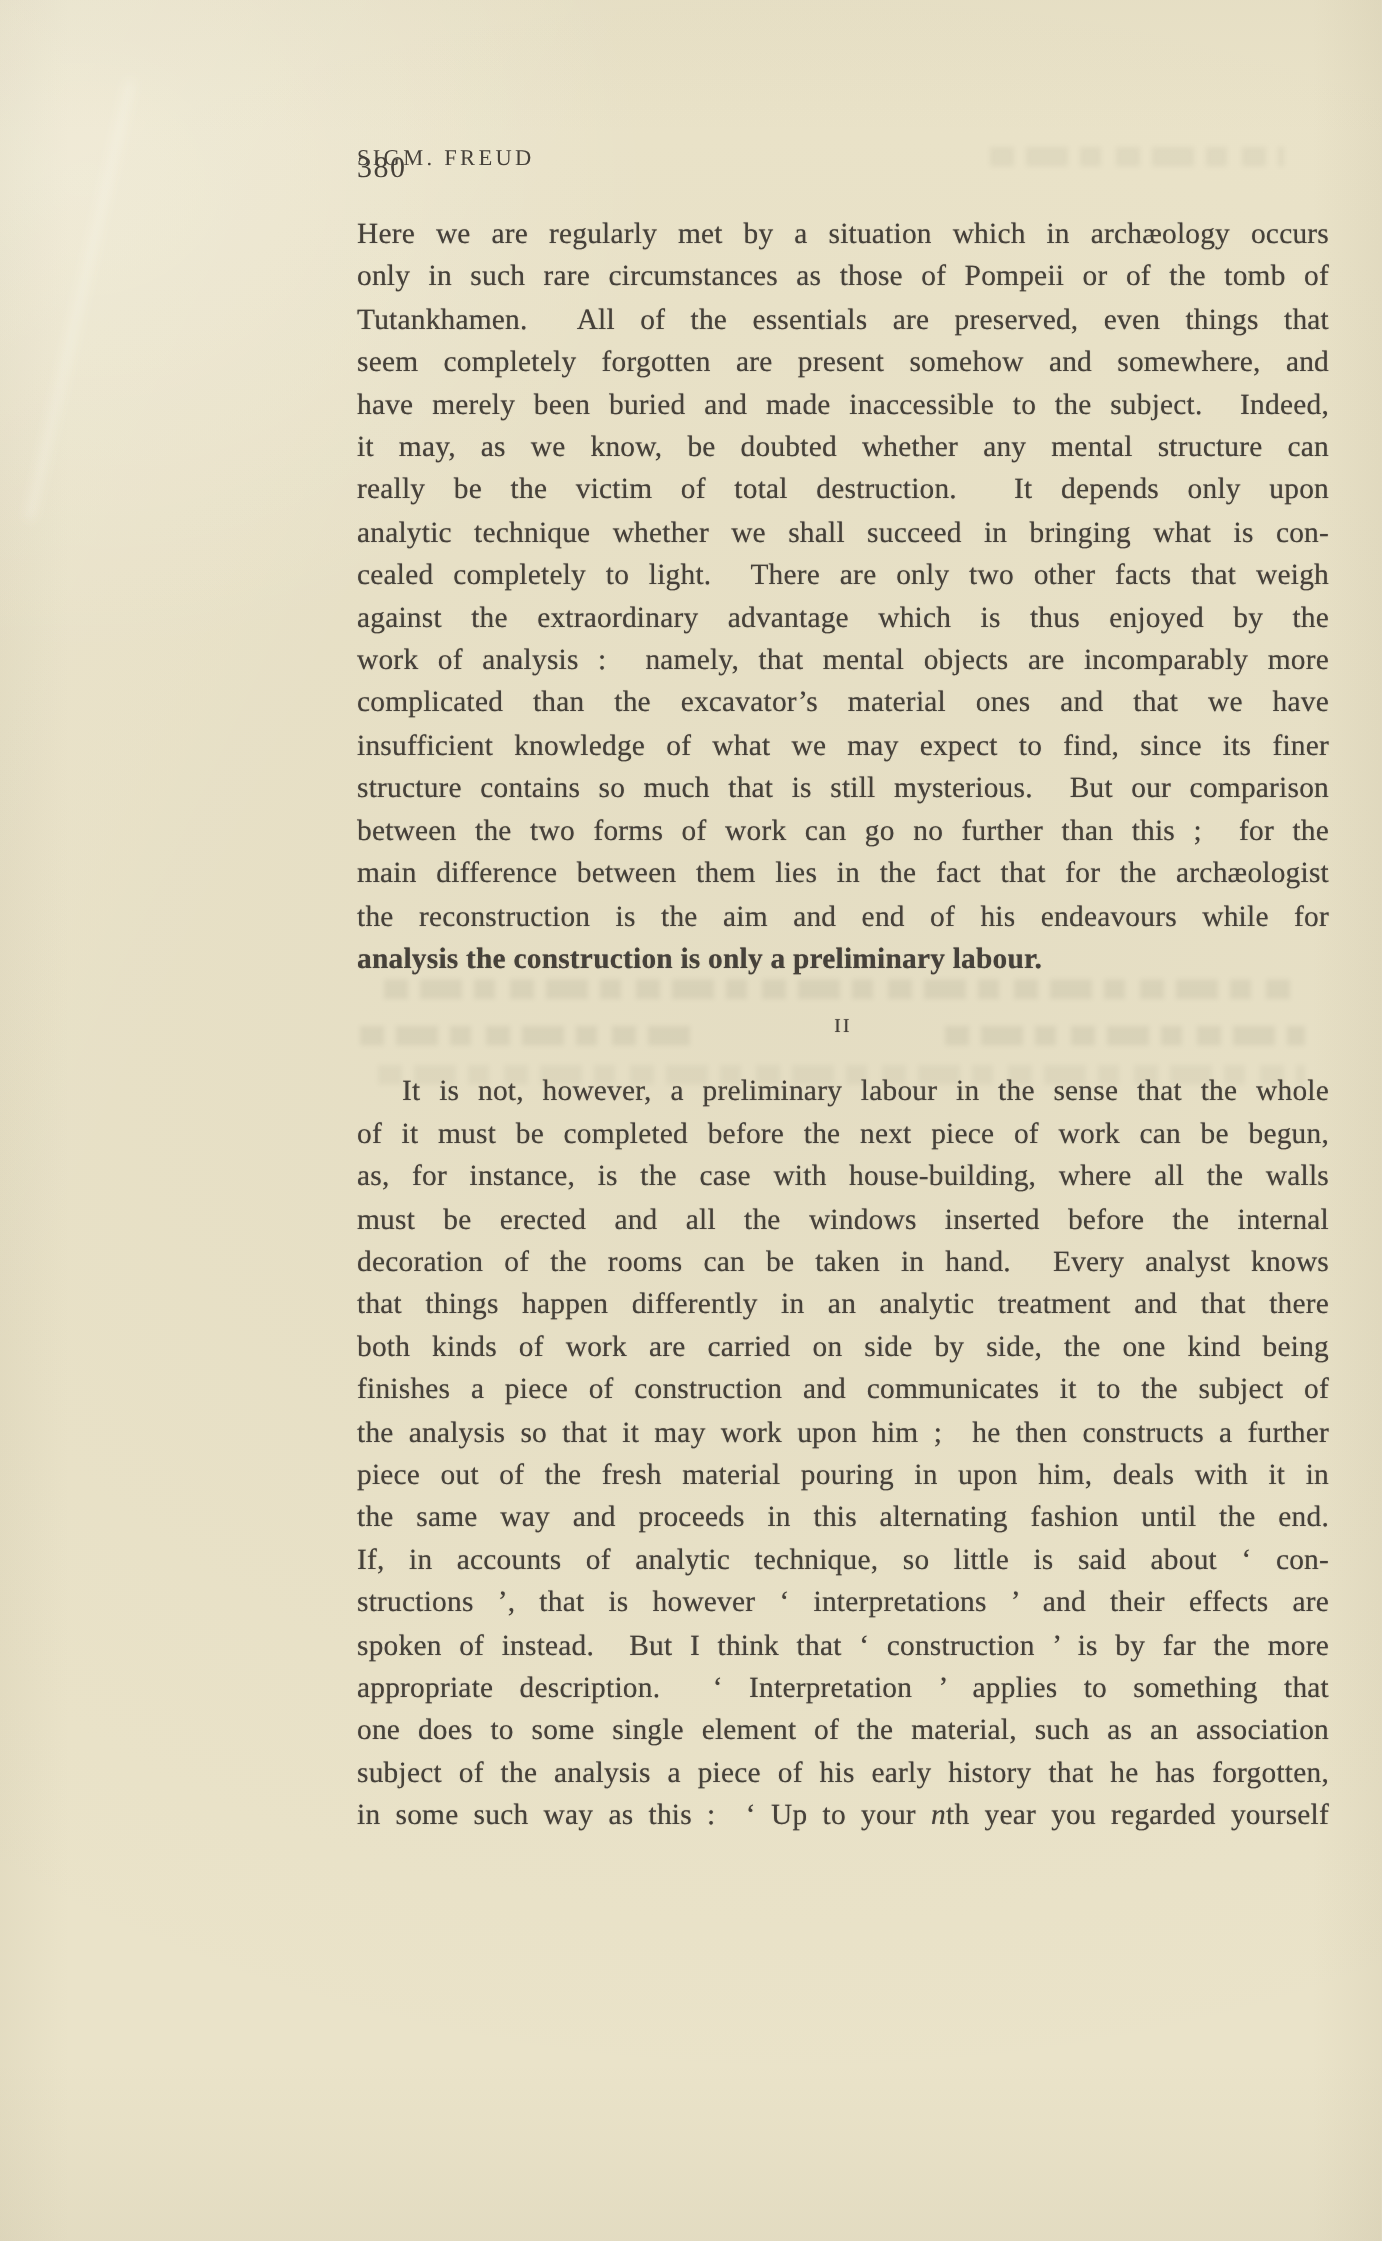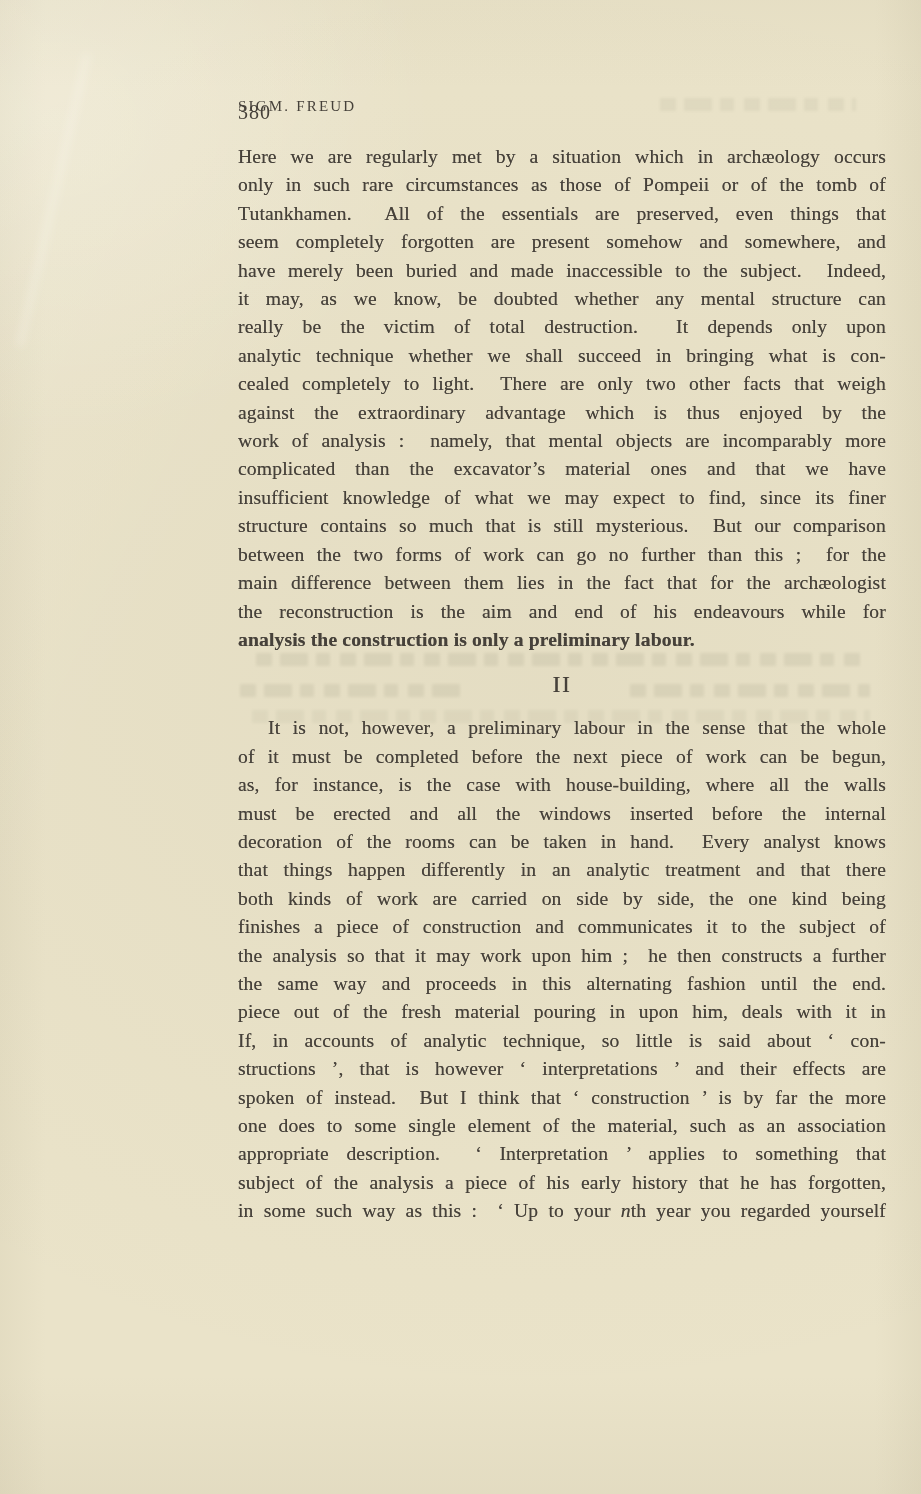--- a/index.html
+++ b/index.html
@@ -52,21 +52,21 @@
     text-align:justify;
     text-align-last:justify;
     white-space:normal;
   }
   .para .line.para-end{text-align-last:left;font-weight:bold;}
   .para2 .line:first-child{padding-left:30px;box-sizing:border-box;}
   .section-heading{
     margin-top:16px;margin-bottom:16px;
     height:28px;line-height:28px;
     text-align:center;
-    font-size:24px;letter-spacing:1.5px;
+    font-size:13px;letter-spacing:1.5px;
   }
   
   .bleed{
     position:absolute;height:13px;
     opacity:0.16;
     filter:blur(1.8px);
     background:repeating-linear-gradient(90deg,
       rgba(110,110,86,0.65) 0px, rgba(110,110,86,0.65) 16px,
       transparent 16px, transparent 24px,
       rgba(110,110,86,0.65) 24px, rgba(110,110,86,0.65) 52px,
@@ -119,27 +119,27 @@
     <div class="para para2">
         <div class="line"><span>It is not, however, a preliminary labour in the sense that the whole</span></div>
         <div class="line"><span>of it must be completed before the next piece of work can be begun,</span></div>
         <div class="line"><span>as, for instance, is the case with house-building, where all the walls</span></div>
         <div class="line"><span>must be erected and all the windows inserted before the internal</span></div>
         <div class="line"><span>decoration of the rooms can be taken in hand.&nbsp; Every analyst knows</span></div>
         <div class="line"><span>that things happen differently in an analytic treatment and that there</span></div>
         <div class="line"><span>both kinds of work are carried on side by side, the one kind being</span></div>
         <div class="line"><span>finishes a piece of construction and communicates it to the subject of</span></div>
         <div class="line"><span>the analysis so that it may work upon him ;&nbsp; he then constructs a further</span></div>
+        <div class="line"><span>piece out of the fresh material pouring in upon him, deals with it in</span></div>
         <div class="line"><span>the same way and proceeds in this alternating fashion until the end.</span></div>
-        <div class="line"><span>piece out of the fresh material pouring in upon him, deals with it in</span></div>
         <div class="line"><span>If, in accounts of analytic technique, so little is said about ‘ con-</span></div>
         <div class="line"><span>structions ’, that is however ‘ interpretations ’ and their effects are</span></div>
         <div class="line"><span>spoken of instead.&nbsp; But I think that ‘ construction ’ is by far the more</span></div>
+        <div class="line"><span>appropriate description.&nbsp; ‘ Interpretation ’ applies to something that</span></div>
         <div class="line"><span>one does to some single element of the material, such as an association</span></div>
-        <div class="line"><span>appropriate description.&nbsp; ‘ Interpretation ’ applies to something that</span></div>
         <div class="line"><span>subject of the analysis a piece of his early history that he has forgotten,</span></div>
         <div class="line"><span>in some such way as this :&nbsp; ‘ Up to your </span><i>n</i><span>th year you regarded yourself</span></div>
       </div>
   </div>
 
   <div class="bleed bleed-1"></div>
   <div class="bleed bleed-2"></div>
   <div class="bleed bleed-3"></div>
   <div class="bleed bleed-4"></div>
   <div class="bleed bleed-5"></div>

